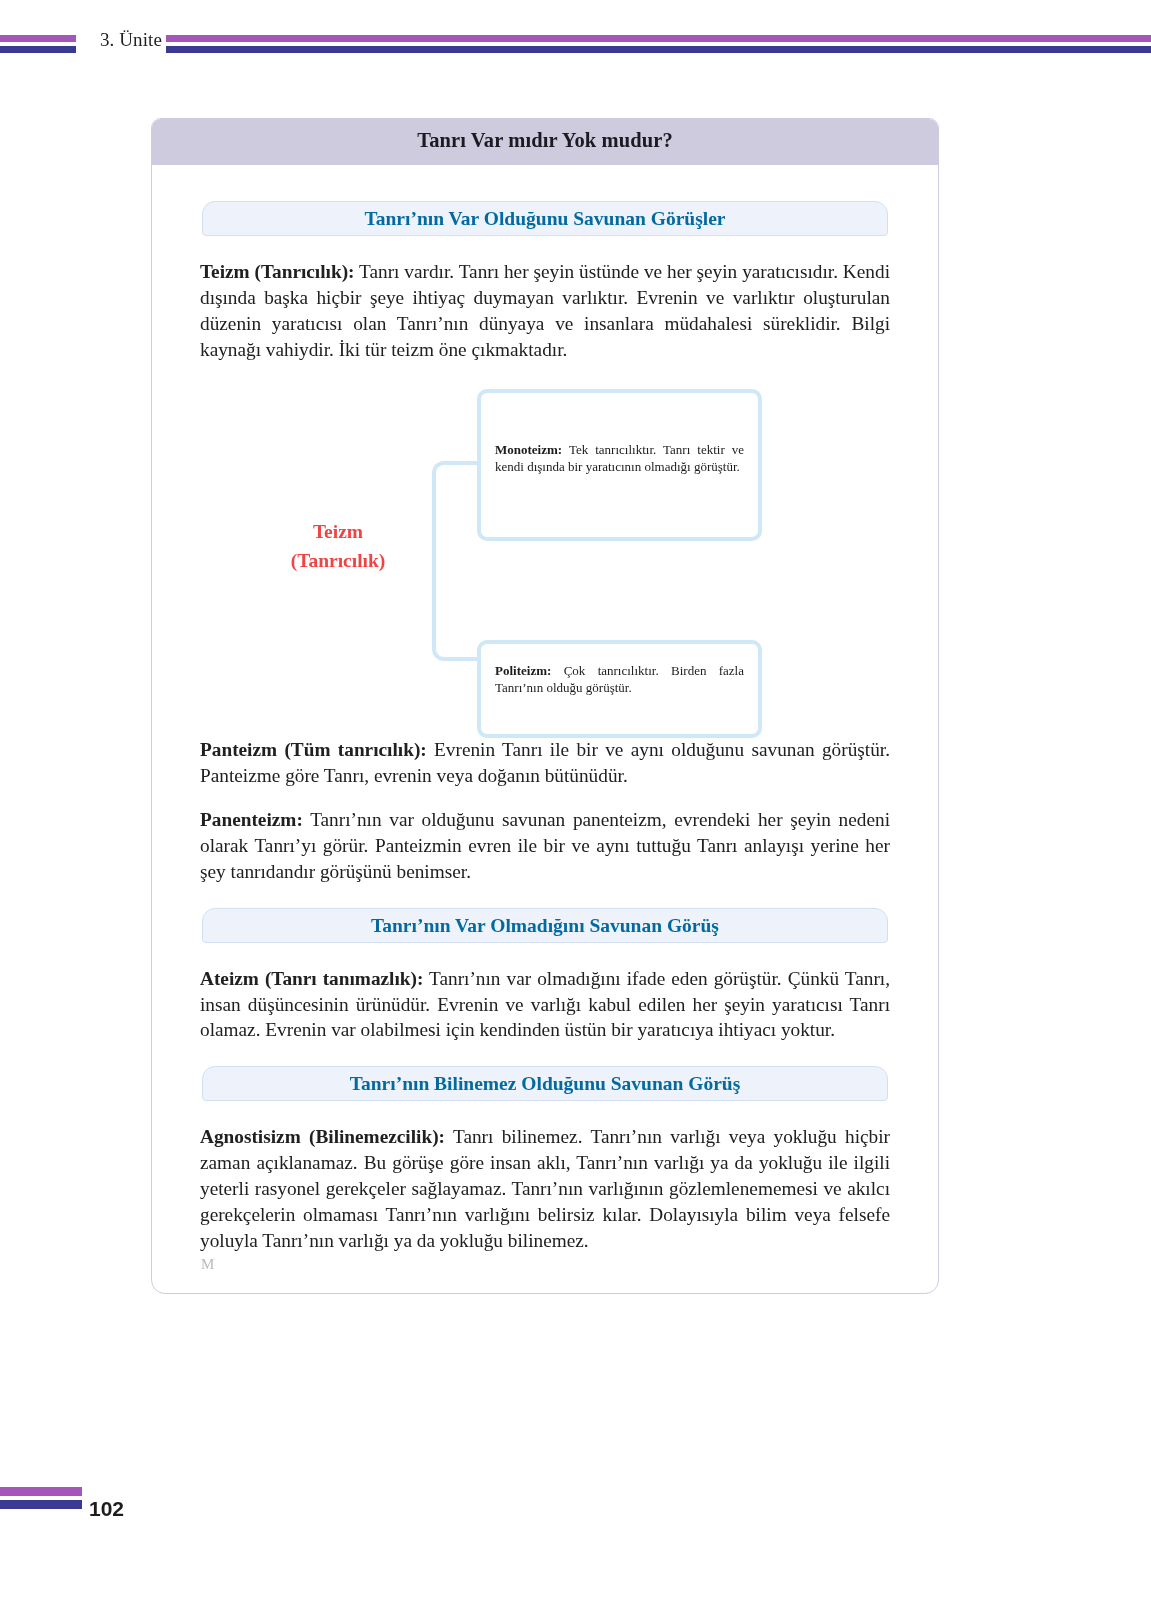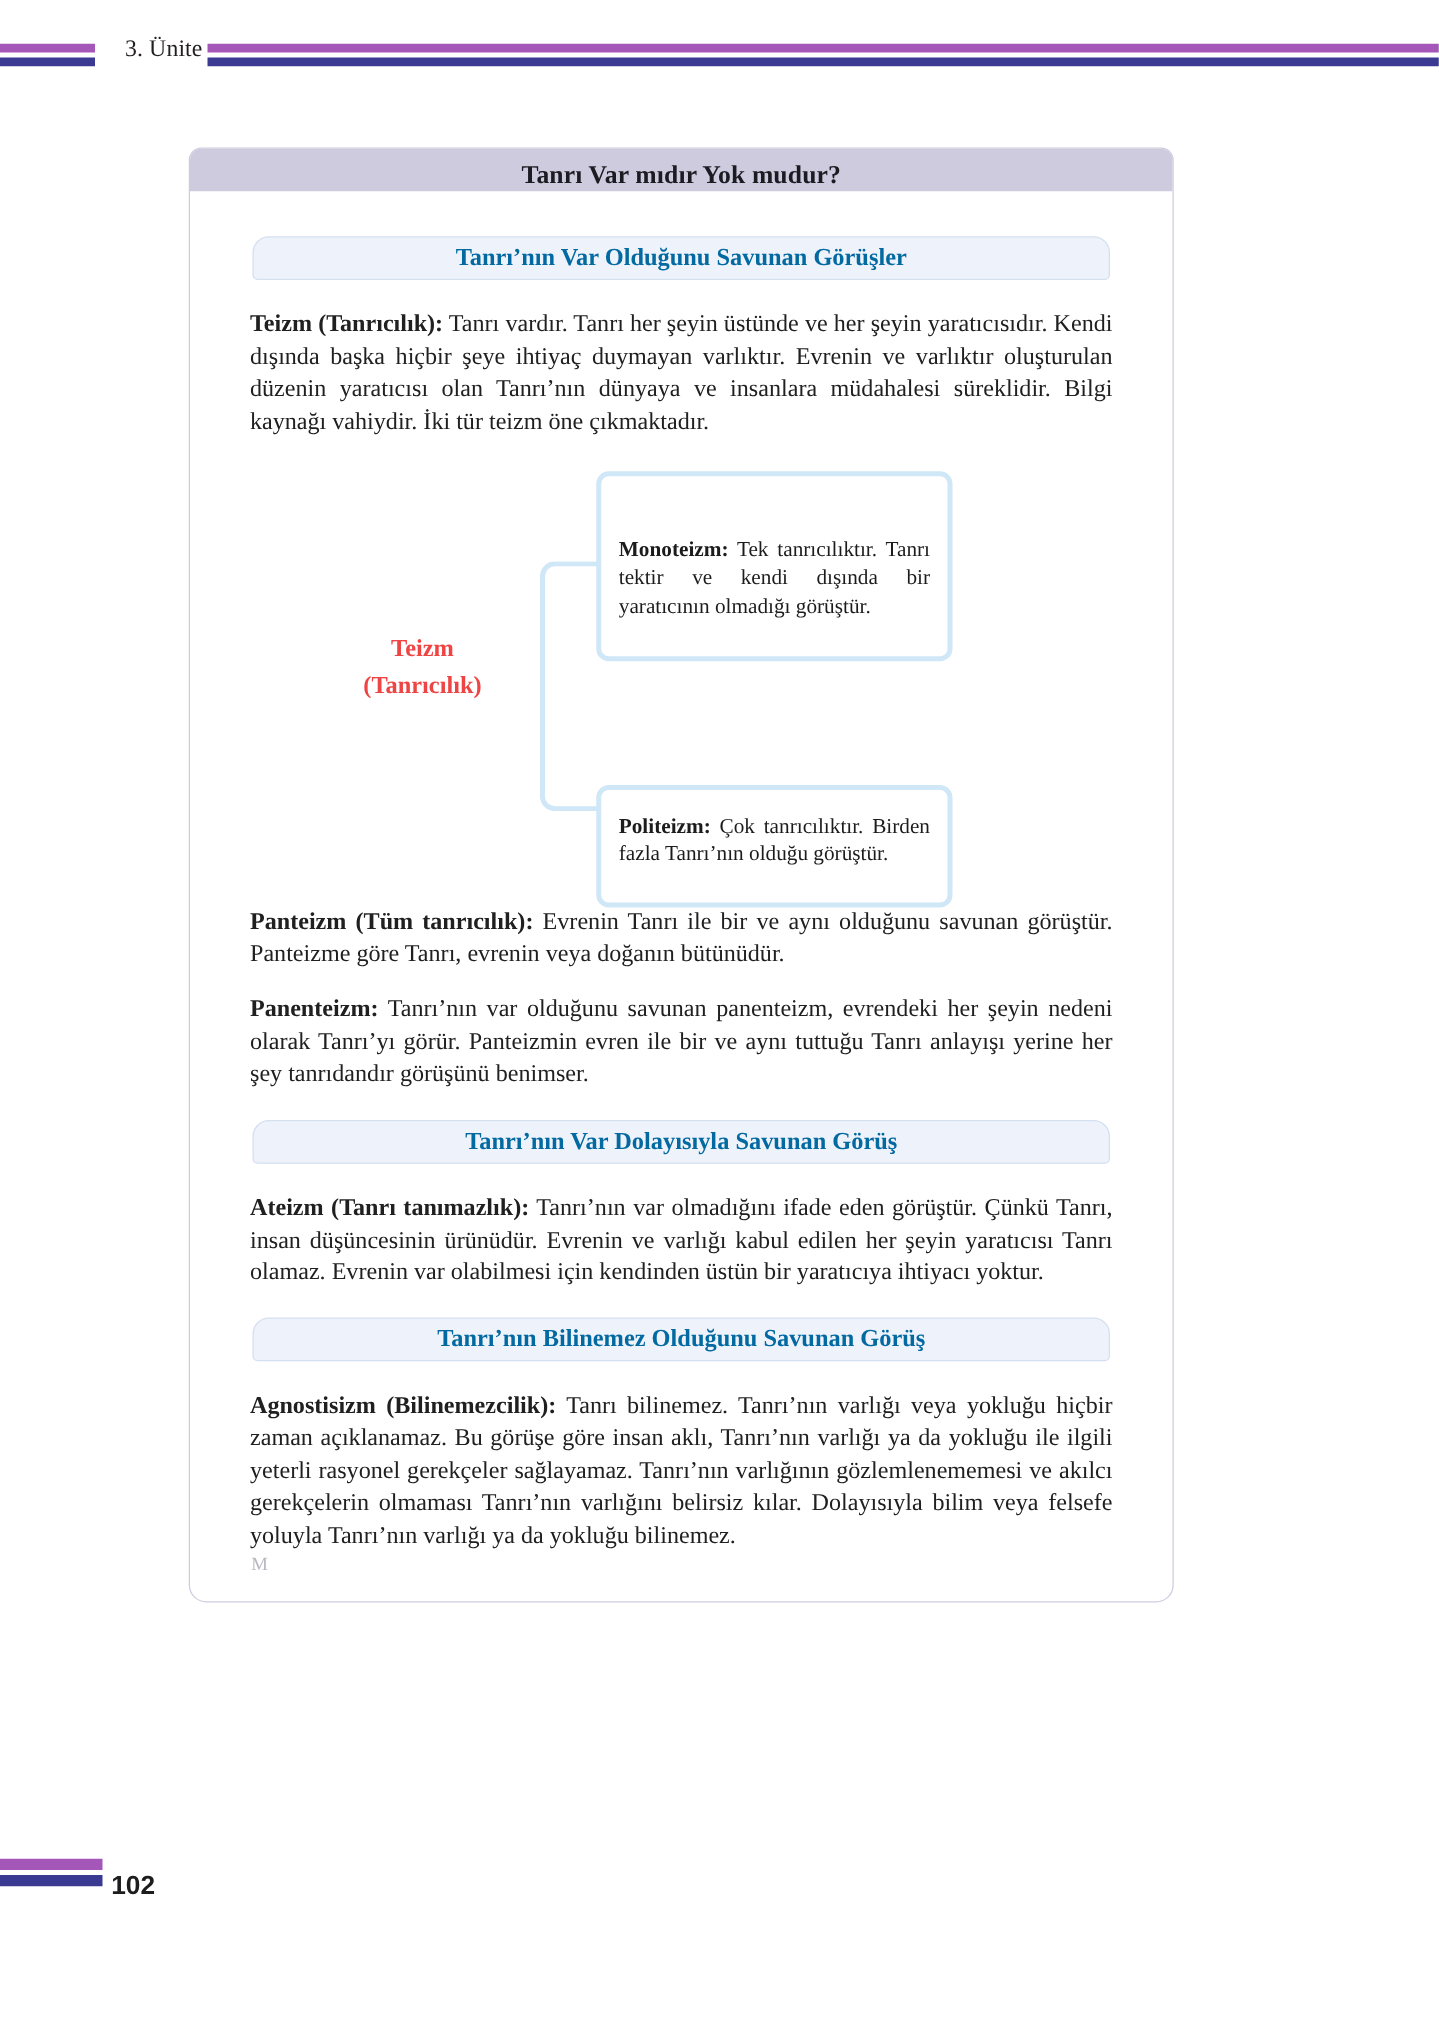--- a/index.html
+++ b/index.html
@@ -68,21 +68,21 @@
     top: 118px;
     width: 788px;
     border: 1px solid #cfcce0;
     border-radius: 10px 10px 14px 14px;
     box-sizing: border-box;
     background: #ffffff;
   }
   .card-title {
     background: #cfcbdf;
     border-radius: 9px 9px 0 0;
-    height: 34px;
+    height: 46px;
     line-height: 42px;
     text-align: center;
     font-weight: bold;
     font-size: 20.5px;
     color: #1b1b22;
     letter-spacing: 0.1px;
   }
   .card-body {
     padding: 36px 48px 20px 48px;
   }
@@ -157,21 +157,21 @@
     width: 285px;
     border: 4px solid #cfe7f7;
     border-radius: 10px;
     box-sizing: border-box;
     background: #ffffff;
     padding: 12px 14px 12px 14px;
   }
   .branch-box.top { top: 0px; height: 152px; }
   .branch-box.bottom { top: 218px; height: 98px; margin-top: 33px; }
   .branch-text {
-    font-size: 17px;
+    font-size: 13px;
     line-height: 1.33;
     color: #1c1c1c;
     text-align: justify;
   }
   .branch-box.top .branch-text { margin-top: 36px; }
   .branch-box.bottom .branch-text { margin-top: 6px; }
   .branch-text b { font-weight: bold; }
 
   .watermark {
     font-size: 15px;
@@ -268,21 +268,21 @@
     </p>
 
     <div class="gap-md"></div>
 
     <p class="para">
       <b>Panenteizm:</b><span> Tanrı’nın var olduğunu savunan panenteizm, evrendeki her şeyin nedeni olarak Tanrı’yı görür. Panteizmin evren ile bir ve aynı tuttuğu Tanrı anlayışı yerine her şey tanrıdandır görüşünü benimser.</span>
     </p>
 
     <div class="gap-lg"></div>
 
-    <div class="section-pill">Tanrı’nın Var Dolayısıyla Savunan Görüş</div>
+    <div class="section-pill">Tanrı’nın Var Olmadığını Savunan Görüş</div>
 
     <div class="gap-lg"></div>
 
     <p class="para">
       <b>Ateizm (Tanrı tanımazlık):</b><span> Tanrı’nın var olmadığını ifade eden görüştür. Çünkü Tanrı, insan düşüncesinin ürünüdür. Evrenin ve varlığı kabul edilen her şeyin yaratıcısı Tanrı olamaz. Evrenin var olabilmesi için kendinden üstün bir yaratıcıya ihtiyacı yoktur.</span>
     </p>
 
     <div class="gap-lg"></div>
 
     <div class="section-pill">Tanrı’nın Bilinemez Olduğunu Savunan Görüş</div>

